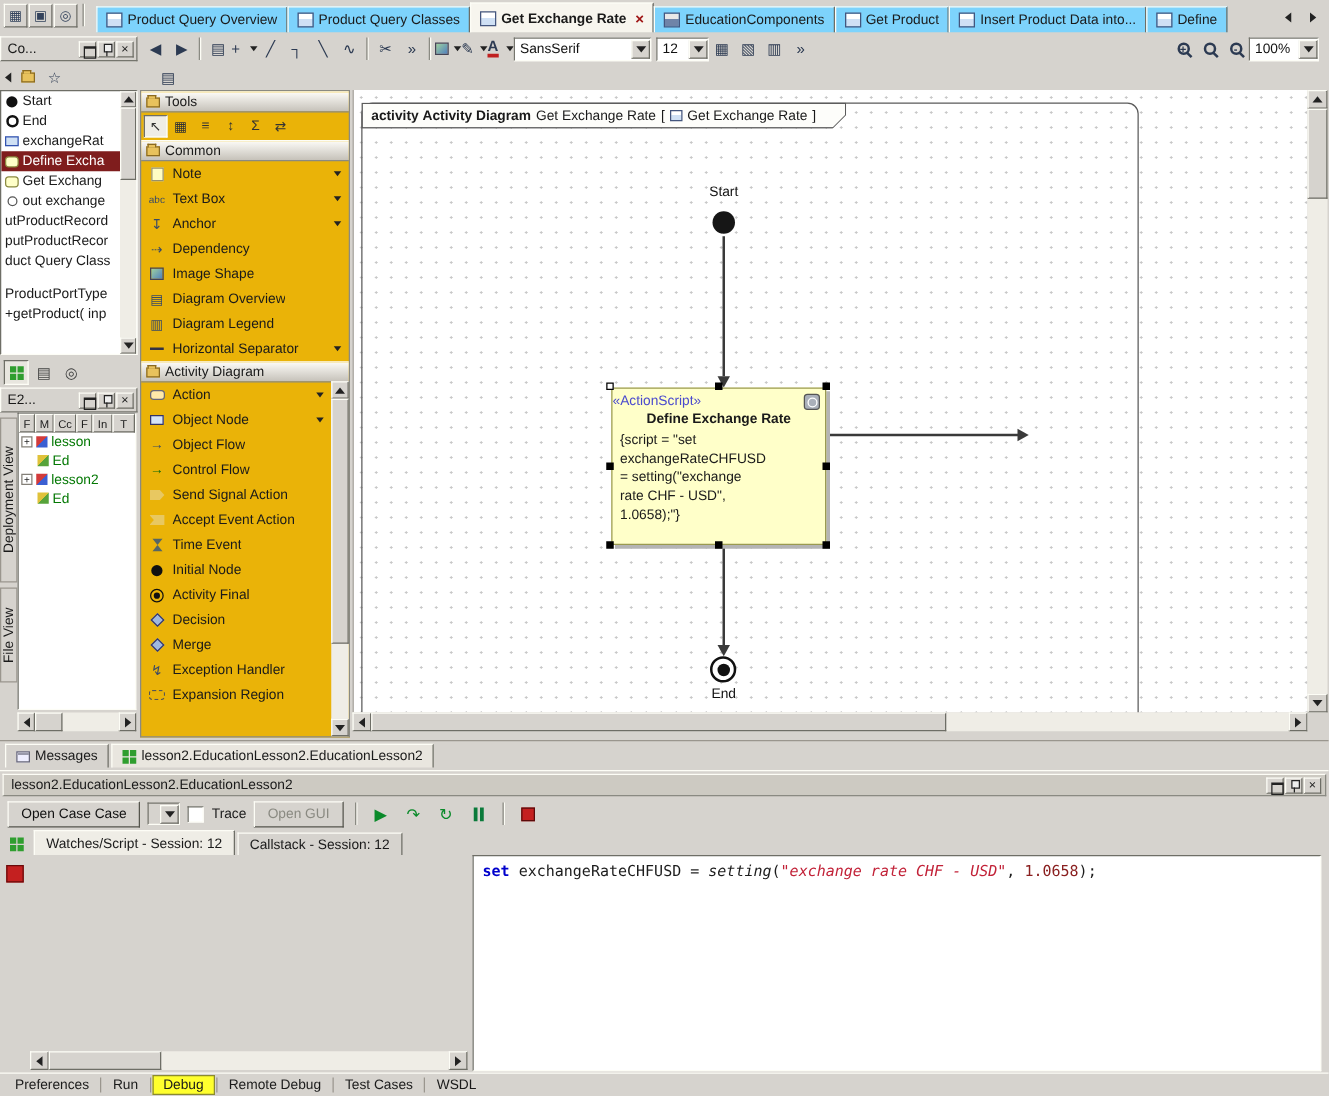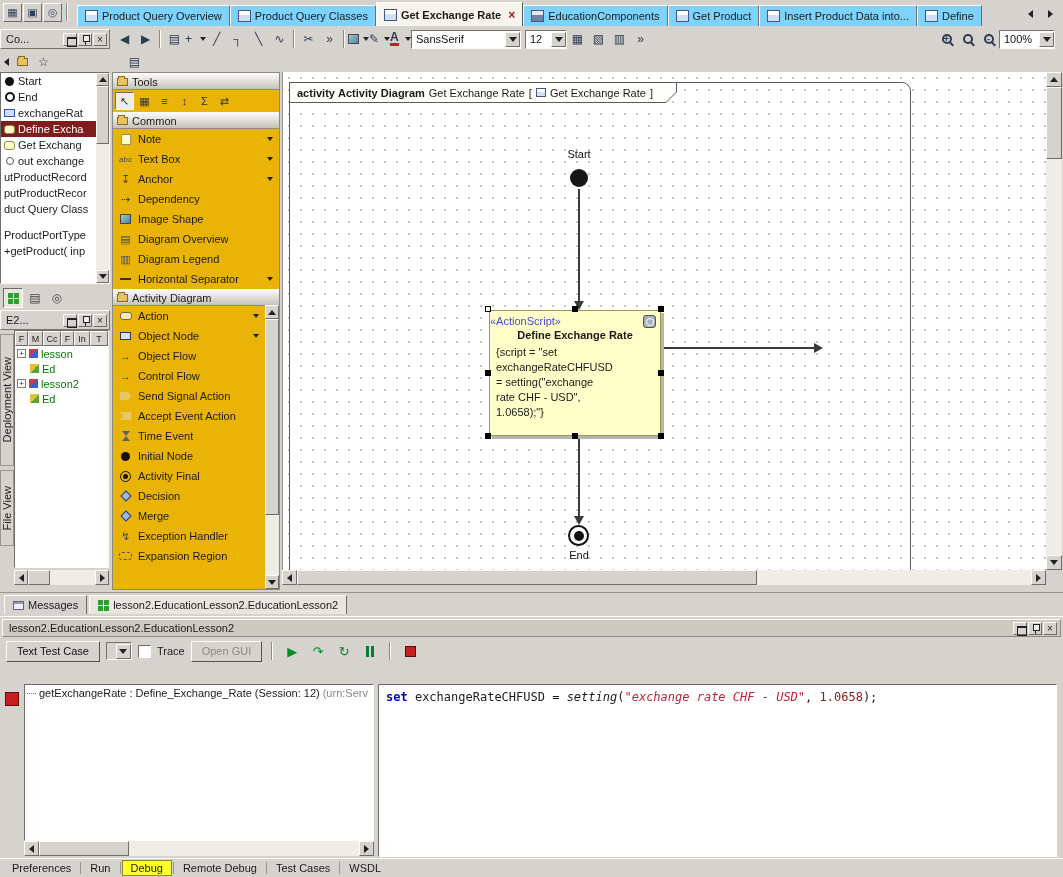--- a/index.html
+++ b/index.html
@@ -660,50 +660,52 @@
 
 <div id="debug">
   <div id="dbg-title">
     <span>lesson2.EducationLesson2.EducationLesson2</span>
     <span class="sp"></span>
     <span class="tbi out ic-restore"></span>
     <span class="tbi out ic-pin"></span>
     <span class="tbi out">×</span>
   </div>
   <div id="dbg-toolbar">
-    <button class="w95btn">Text Test Case</button>
+    <button class="w95btn">Open Case Case</button>
     <span class="combo dis" style="width:26px;height:18px">
         <span class="arr">
           <i class="td"></i>
         </span>
       </span>
     <span class="chk"></span>
     <span>Trace</span>
     <button class="w95btn dis">Open GUI</button>
     <span class="vsep"></span>
     <span class="dbtn" style="color:#0a8a2a">▶</span>
     <span class="dbtn" style="color:#0a8a2a">↷</span>
     <span class="dbtn" style="color:#0a8a2a">↻</span>
     <span class="dbtn">
         <span class="pausebars"></span>
       </span>
     <span class="vsep"></span>
     <span class="dbtn">
         <span class="stop-ic"></span>
       </span>
   </div>
+  <div id="dbg-tabs">
+    <span class="e2e-ic" style="margin:0 6px 3px 2px"></span>
+    <div class="wtab active">
+        <span>Watches/Script - Session: 12</span>
+      </div>
+    <div class="wtab">
+        <span>Callstack - Session: 12</span>
+      </div>
+  </div>
   <div id="dbg-gutter">
     <span class="bp-ic"></span>
-  </div>
-  <div id="watch-list">
-    <div class="watch-row">
-      <span class="dash"></span>
-      <span>getExchangeRate : Define_Exchange_Rate (Session: 12)</span>
-      <span class="urn">(urn:Serv</span>
-    </div>
   </div>
   <div id="dbg-split"></div>
   <div id="code-area">
     <div class="codeline"><span class="tk-kw">set</span><span class="tk-plain"> exchangeRateCHFUSD = </span><span class="tk-fn">setting</span><span class="tk-plain">(</span><span class="tk-str">"exchange rate CHF - USD"</span><span class="tk-plain">, </span><span class="tk-num">1.0658</span><span class="tk-plain">);</span></div>
   </div>
   <div class="sb" style="left:24px;top:224px;width:350px;height:15px">
     <span class="sbb" style="left:0;top:0;width:15px;height:15px">
         <i class="tl"></i>
       </span>
     <span class="sbt" style="left:15px;top:0;width:90px;height:15px"></span>

